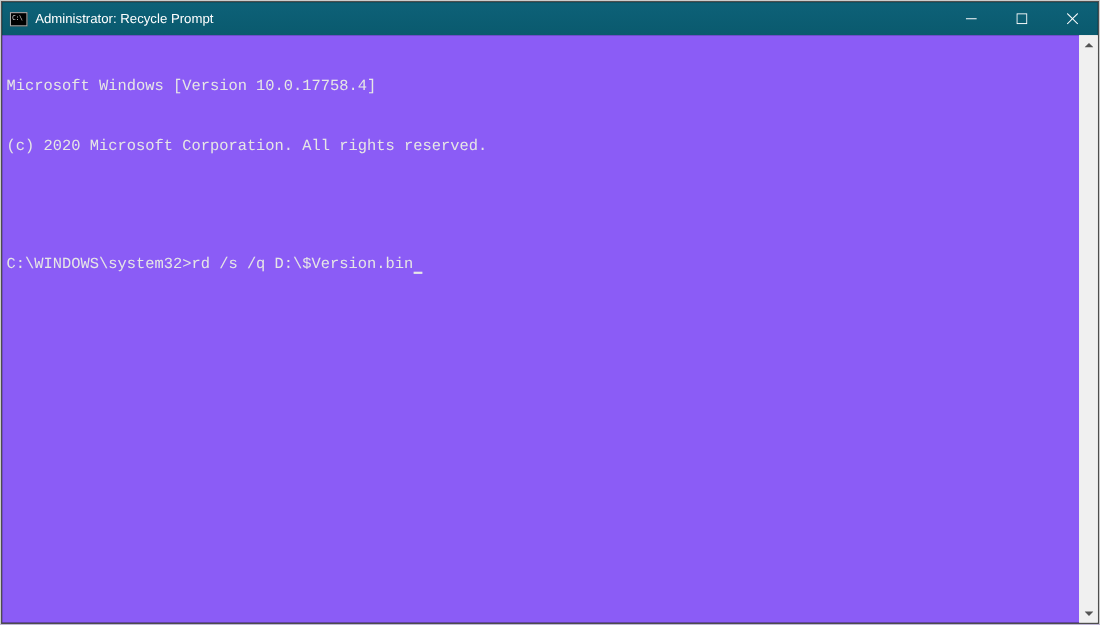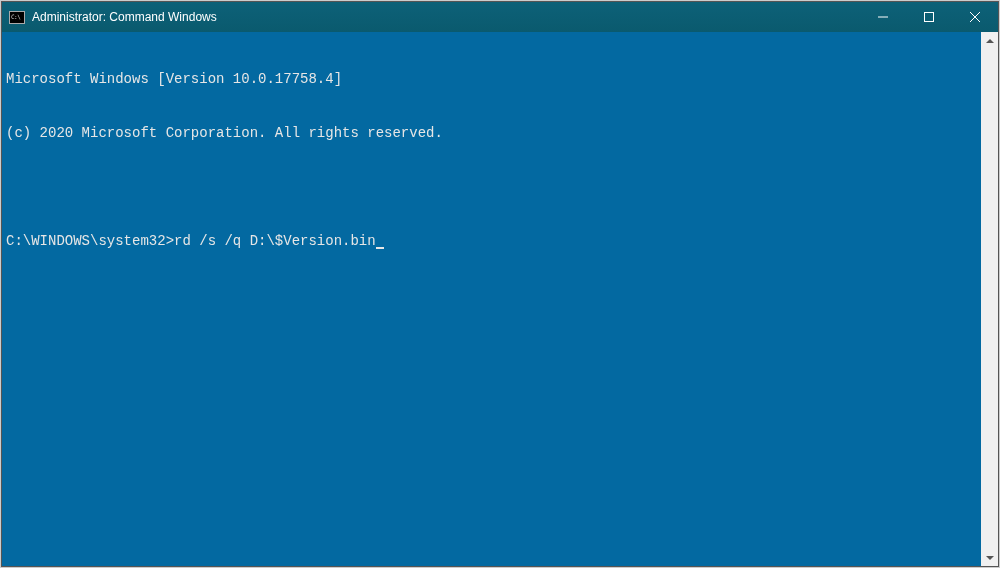--- a/index.html
+++ b/index.html
@@ -72,21 +72,21 @@
       justify-content: center;
       color: #fff;
     }
     .win-btn svg { stroke: #fff; fill: none; }
     .terminal-body {
       position: absolute;
       top: 30px;
       left: 0;
       right: 17px;
       bottom: 0;
-      background: #0369a1;
+      background: #8b5cf6;
       color: #e6e6e6;
       font-family: Consolas, "Courier New", monospace;
       font-size: 14px;
       line-height: 18px;
       padding: 2px 4px;
       white-space: pre;
       overflow: hidden;
     }
     .terminal-line { white-space: pre; }
     .prompt-line { display: inline; font-family: Liberation Mono, monospace; }
@@ -124,21 +124,21 @@
     .blank-line { height: 18px; }
   </style>
 </head>
 <body>
 
 <div class="window">
   <div class="titlebar">
     <div class="titlebar-icon">
       <div class="cmd-icon"></div>
     </div>
-    <div class="title-text">Administrator: Command Windows</div>
+    <div class="title-text">Administrator: Recycle Prompt</div>
     <div class="win-controls">
       <div class="win-btn">
         <svg width="10" height="10" viewBox="0 0 10 10">
           <line x1="0" y1="5" x2="10" y2="5" stroke-width="1"></line>
         </svg>
       </div>
       <div class="win-btn">
         <svg width="10" height="10" viewBox="0 0 10 10">
           <rect x="0.5" y="0.5" width="9" height="9" stroke-width="1"></rect>
         </svg>

